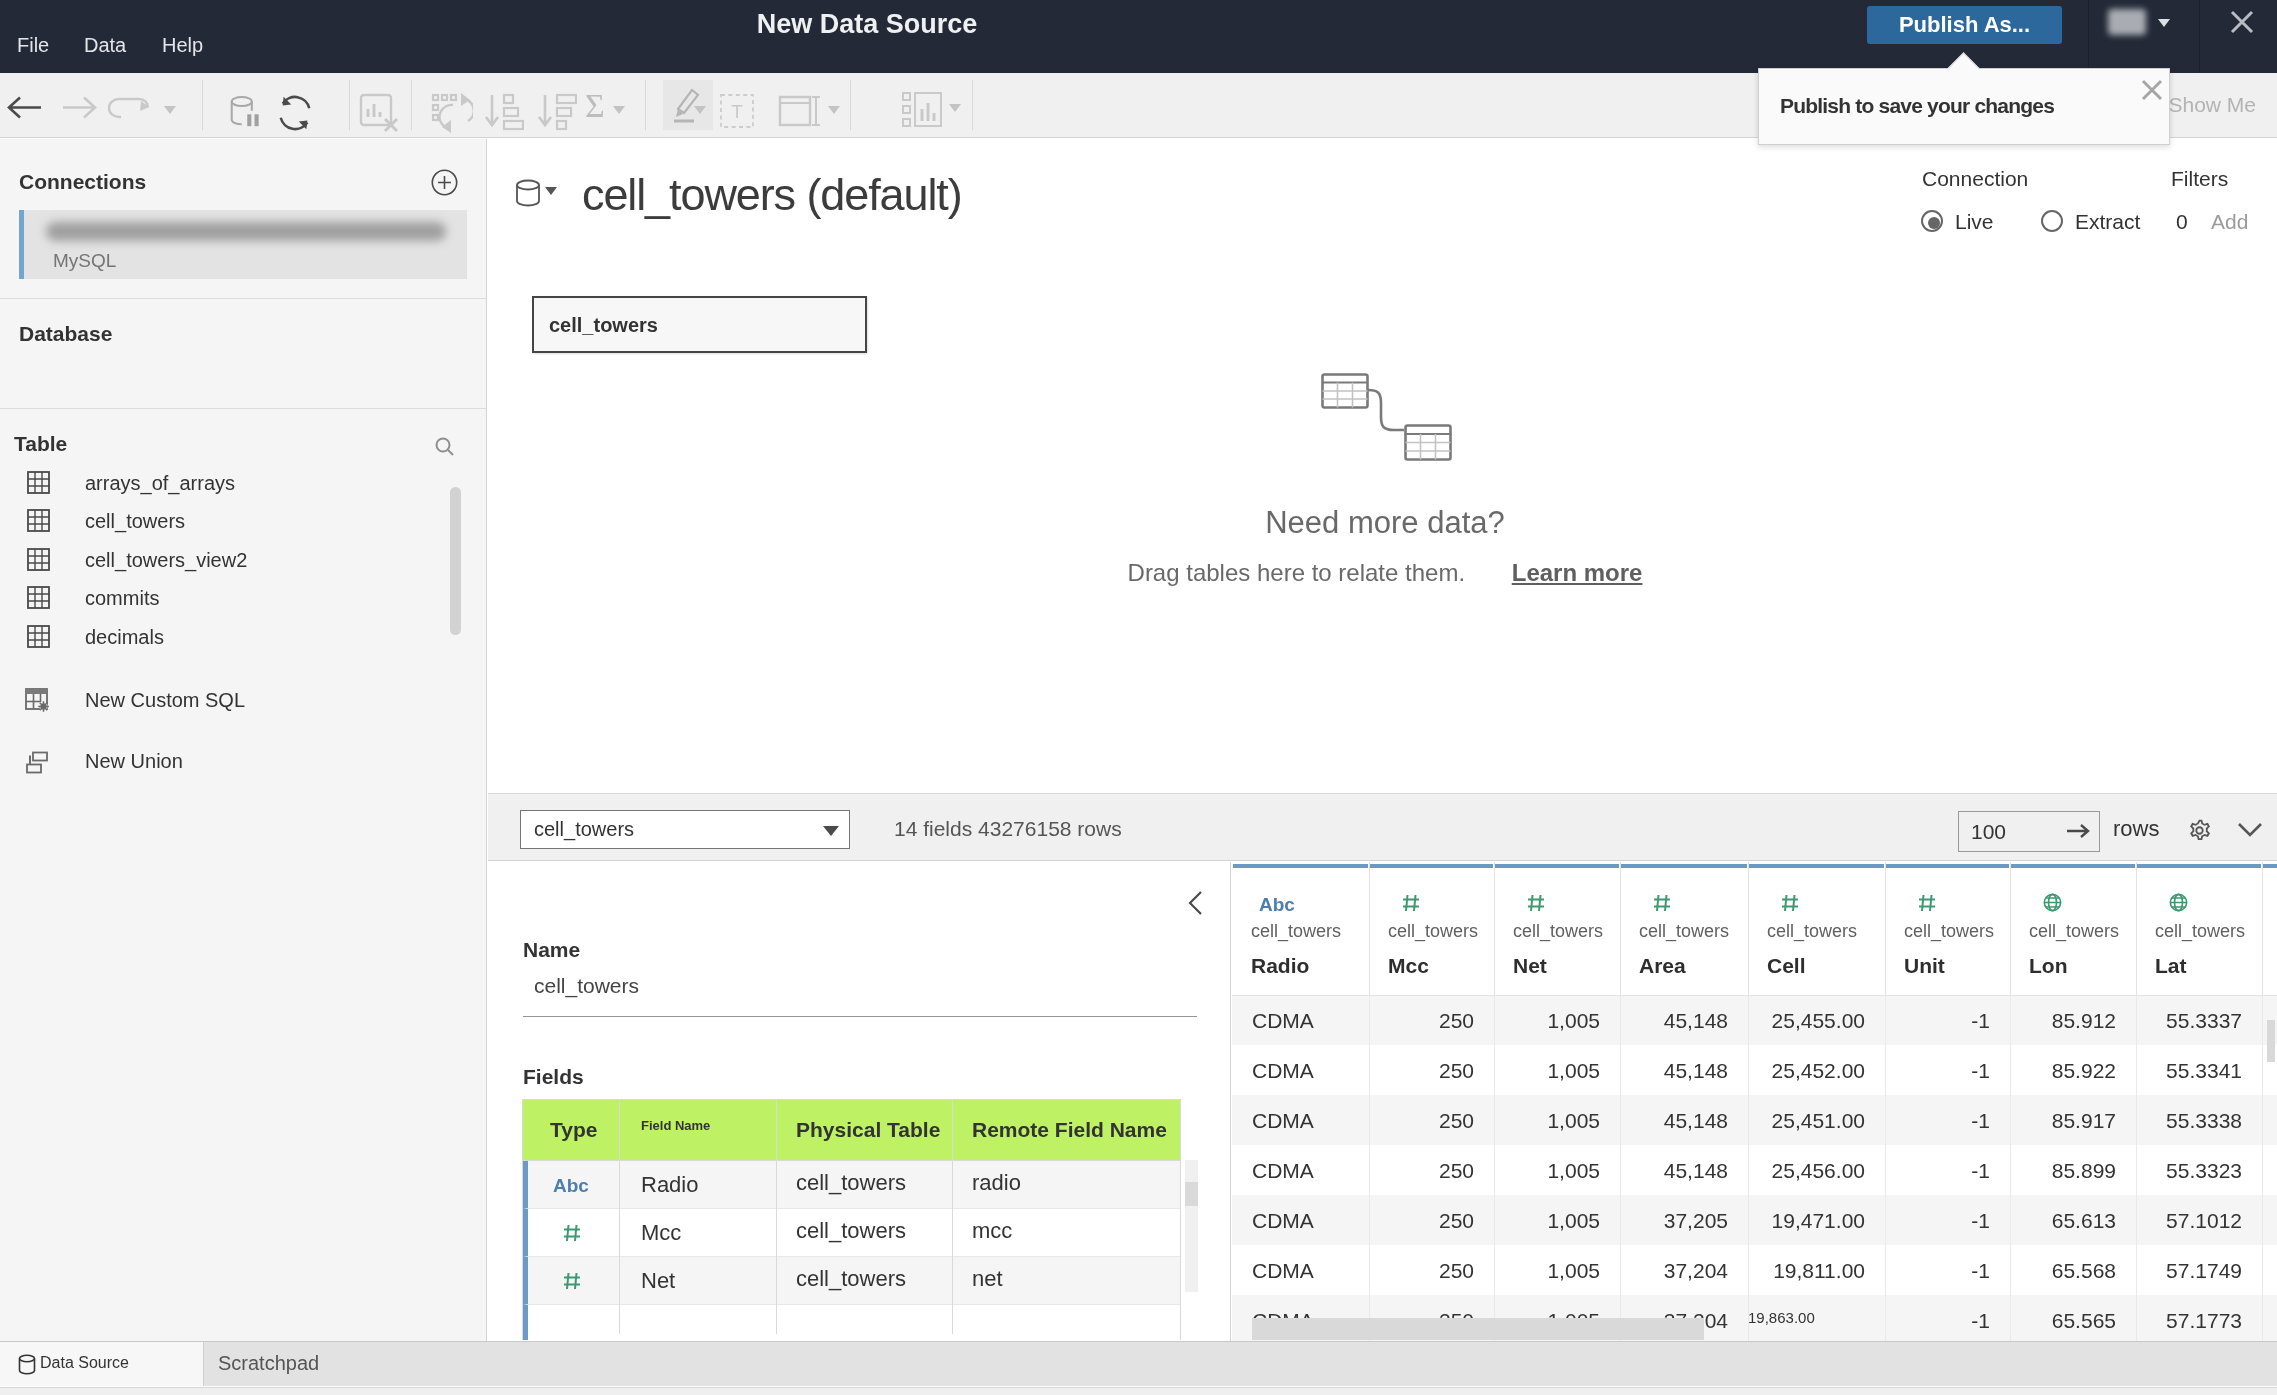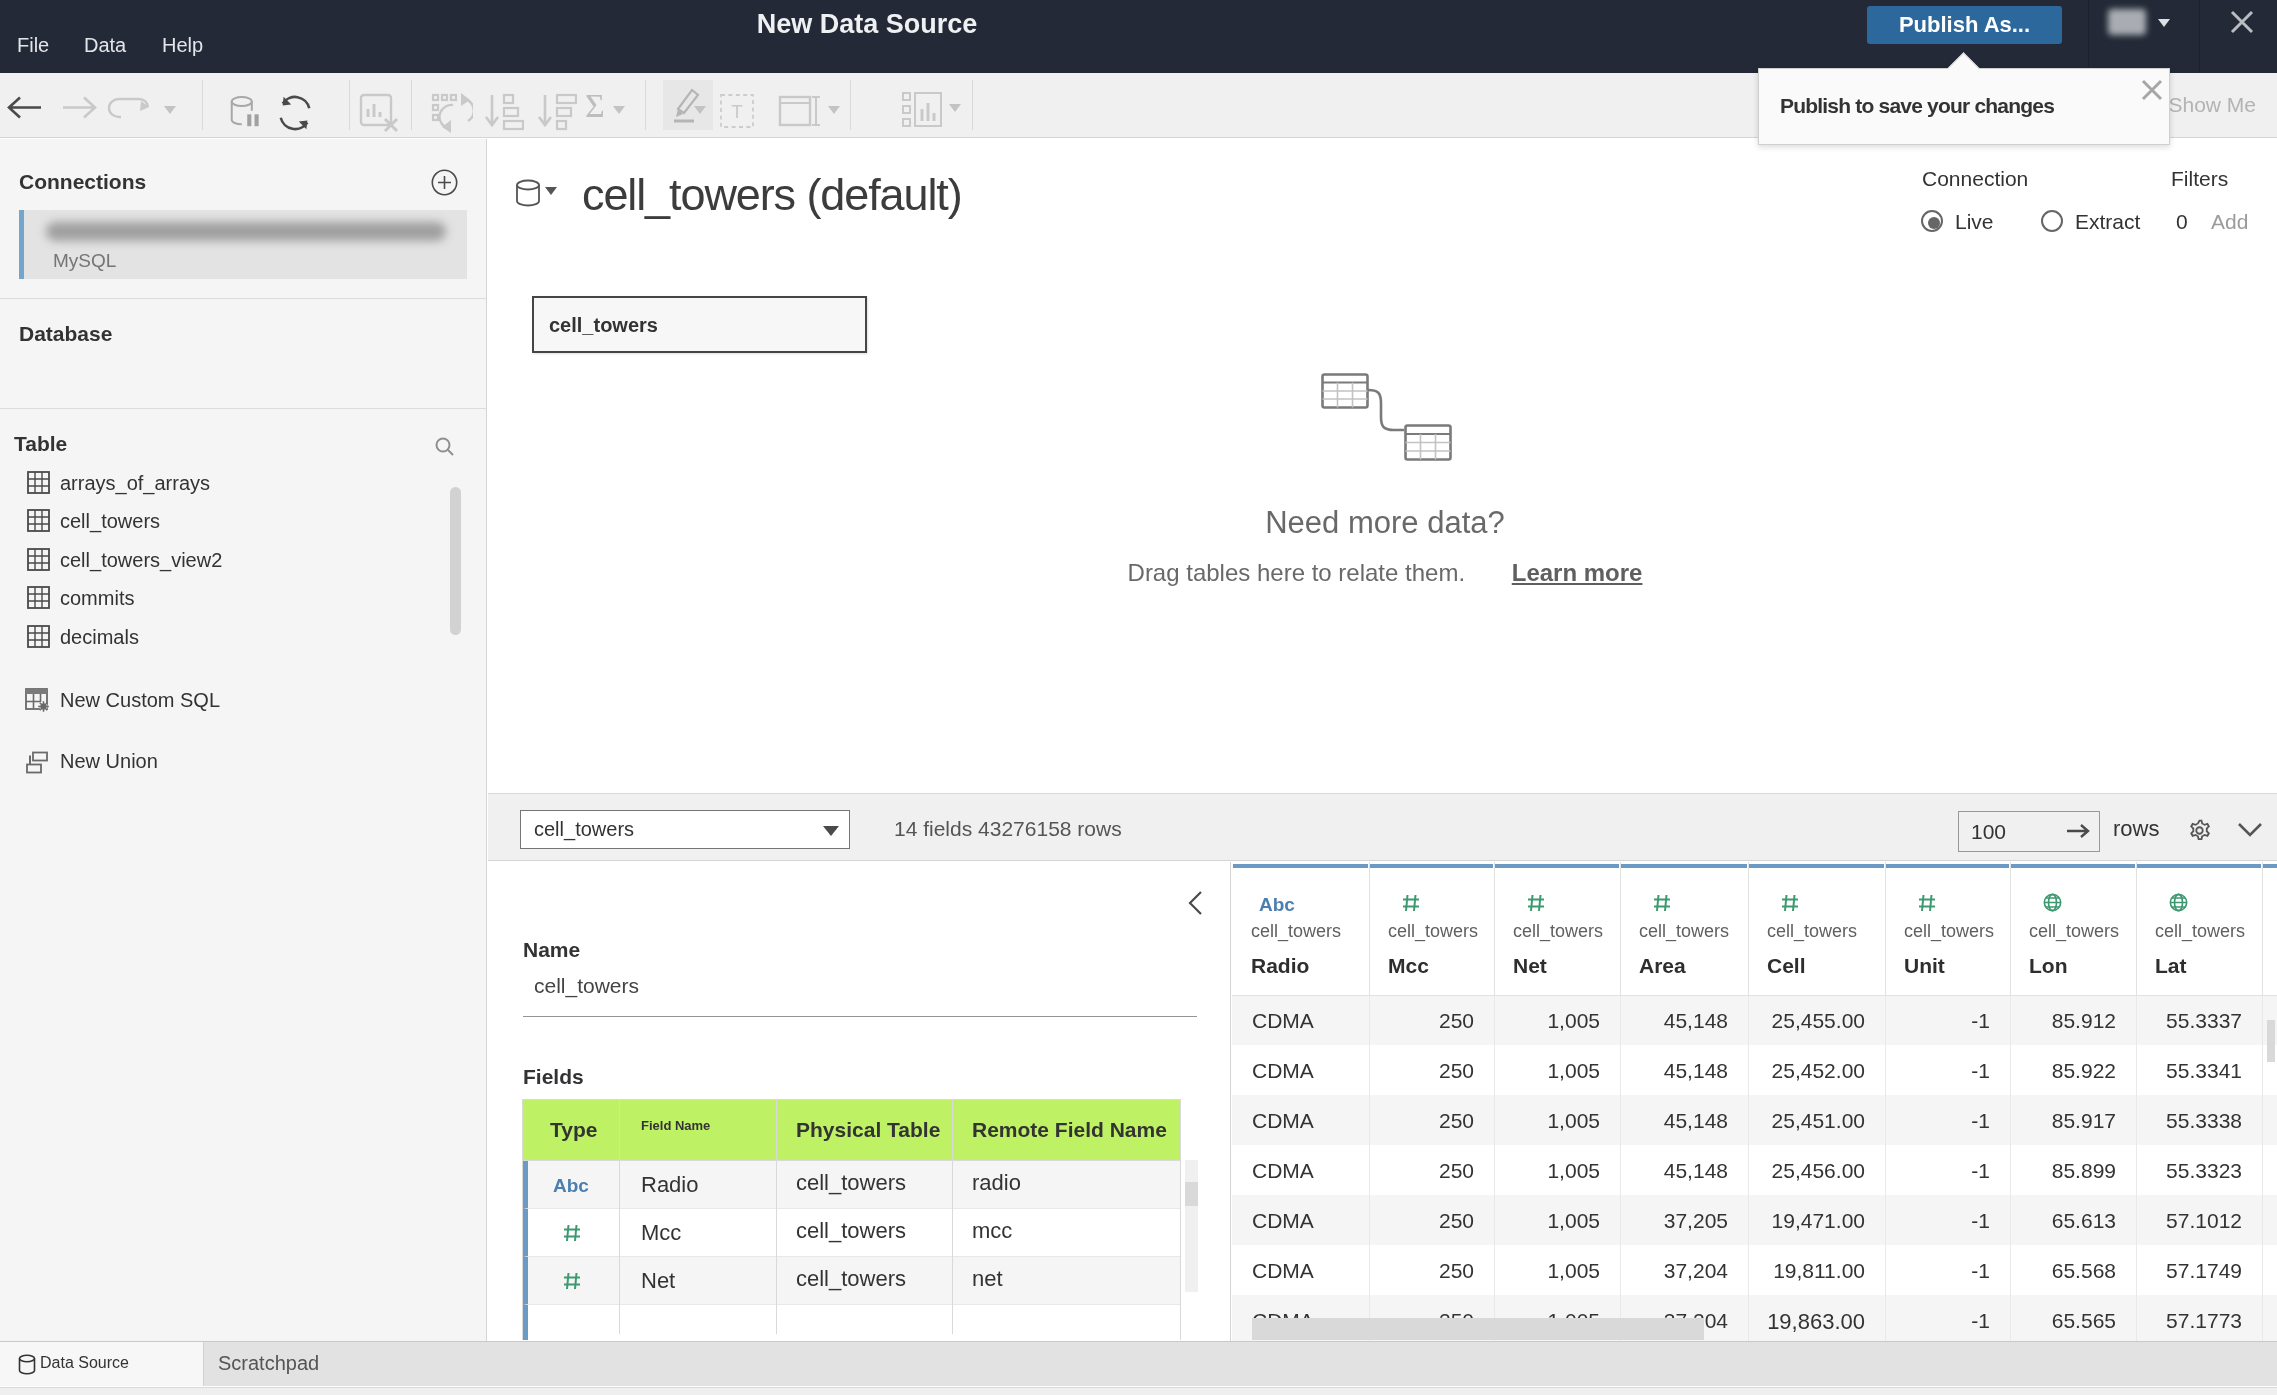--- a/index.html
+++ b/index.html
@@ -6,21 +6,21 @@
   html,body { width:2277px; height:1395px; overflow:hidden; background:#fff;
     font-family:"Liberation Sans", sans-serif; }
   .abs { position:absolute; }
   .titlebar { position:absolute; left:0; top:0; width:2277px; height:73px; background:#232936; }
   .menu { position:absolute; top:9px; height:73px; line-height:73px; color:#e3e5e8; font-size:20px; }
   .apptitle { position:absolute; top:9px; left:657px; width:420px; text-align:center; color:#eef0f2; font-size:27px; font-weight:bold; }
   .toolbar { position:absolute; left:0; top:73px; width:2277px; height:65px; background:#f0f0f0; border-bottom:1px solid #d4d4d4; }
   .tsep { position:absolute; top:7px; width:1px; height:50px; background:#d9d9d9; }
   .sidebar { position:absolute; left:0; top:139px; width:487px; height:1202px; background:#f5f5f5; border-right:1px solid #d4d4d4; }
   .shead { font-weight:bold; font-size:21px; color:#333; position:absolute; }
-  .srow { position:absolute; font-size:20px; color:#333; }
+  .srow { position:absolute; font-size:20px; color:#333;margin-left:25px; }
   .canvas { position:absolute; left:488px; top:139px; width:1789px; height:654px; background:#fff; }
   .midbar { position:absolute; left:488px; top:793px; width:1789px; height:68px; background:#f0f0f0; border-top:1px solid #d9d9d9; border-bottom:1px solid #d4d4d4; }
   .fieldspanel { position:absolute; left:488px; top:862px; width:743px; height:479px; background:#fff; border-right:1px solid #d4d4d4; }
   .grid { position:absolute; left:1232px; top:862px; width:1045px; height:479px; background:#fff; }
   .statusbar { position:absolute; left:0; top:1341px; width:2277px; height:45px; background:#e2e2e2; border-top:1px solid #c9c9c9; }
   .bstrip { position:absolute; left:0; top:1387px; width:2277px; height:8px; background:#efefef; border-top:1px solid #d9d9d9; }
   .popup { position:absolute; left:1758px; top:68px; width:412px; height:77px; background:#fafafa; border:1px solid #cfcfcf; box-shadow:0 2px 6px rgba(0,0,0,.15); }
   svg { display:block; }
 </style>
 </head>
@@ -347,21 +347,21 @@
 <div class="abs" style="left:262px; top:397px; width:106px; text-align:right; font-size:21px; color:#333;">1,005</div>
 <div class="abs" style="left:388px; top:397px; width:108px; text-align:right; font-size:21px; color:#333;">37,204</div>
 <div class="abs" style="left:516px; top:397px; width:117px; text-align:right; font-size:21px; color:#333;">19,811.00</div>
 <div class="abs" style="left:653px; top:397px; width:105px; text-align:right; font-size:21px; color:#333;">-1</div>
 <div class="abs" style="left:778px; top:397px; width:106px; text-align:right; font-size:21px; color:#333;">65.568</div>
 <div class="abs" style="left:904px; top:397px; width:106px; text-align:right; font-size:21px; color:#333;">57.1749</div>
 <div class="abs" style="left:20px; top:447px; font-size:21px; color:#333;">CDMA</div>
 <div class="abs" style="left:137px; top:447px; width:105px; text-align:right; font-size:21px; color:#333;">250</div>
 <div class="abs" style="left:262px; top:447px; width:106px; text-align:right; font-size:21px; color:#333;">1,005</div>
 <div class="abs" style="left:388px; top:447px; width:108px; text-align:right; font-size:21px; color:#333;">37,204</div>
-<div class="abs" style="left:516px; top:447px; width:117px; text-align:right; font-size:22px; color:#333;">19,863.00</div>
+<div class="abs" style="left:516px; top:447px; width:117px; text-align:left; font-size:15px; color:#333;">19,863.00</div>
 <div class="abs" style="left:653px; top:447px; width:105px; text-align:right; font-size:21px; color:#333;">-1</div>
 <div class="abs" style="left:778px; top:447px; width:106px; text-align:right; font-size:21px; color:#333;">65.565</div>
 <div class="abs" style="left:904px; top:447px; width:106px; text-align:right; font-size:21px; color:#333;">57.1773</div>
 <div class="abs" style="left:137px; top:0; width:1px; height:479px; background:#e9e9e9;"></div>
 <div class="abs" style="left:262px; top:0; width:1px; height:479px; background:#e9e9e9;"></div>
 <div class="abs" style="left:388px; top:0; width:1px; height:479px; background:#e9e9e9;"></div>
 <div class="abs" style="left:516px; top:0; width:1px; height:479px; background:#e9e9e9;"></div>
 <div class="abs" style="left:653px; top:0; width:1px; height:479px; background:#e9e9e9;"></div>
 <div class="abs" style="left:778px; top:0; width:1px; height:479px; background:#e9e9e9;"></div>
 <div class="abs" style="left:904px; top:0; width:1px; height:479px; background:#e9e9e9;"></div>

